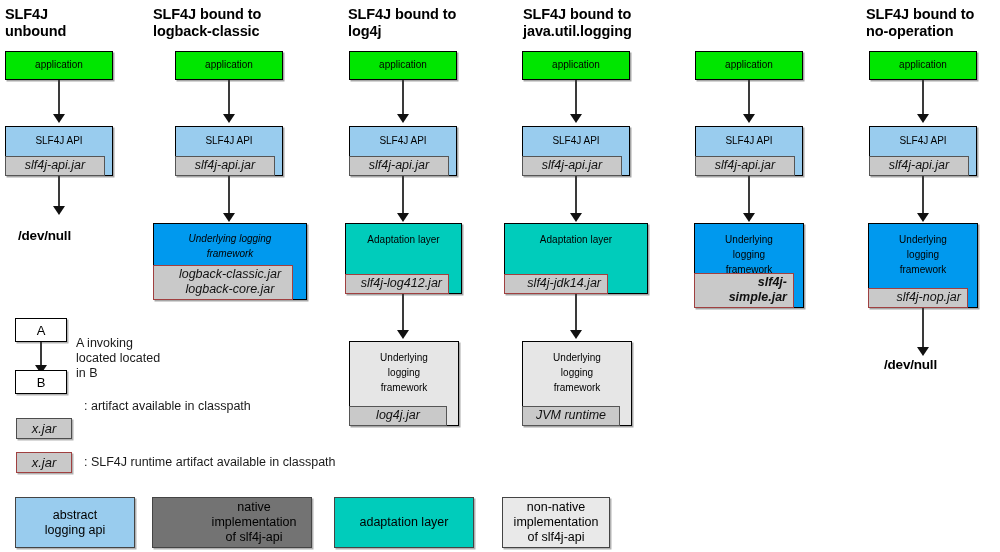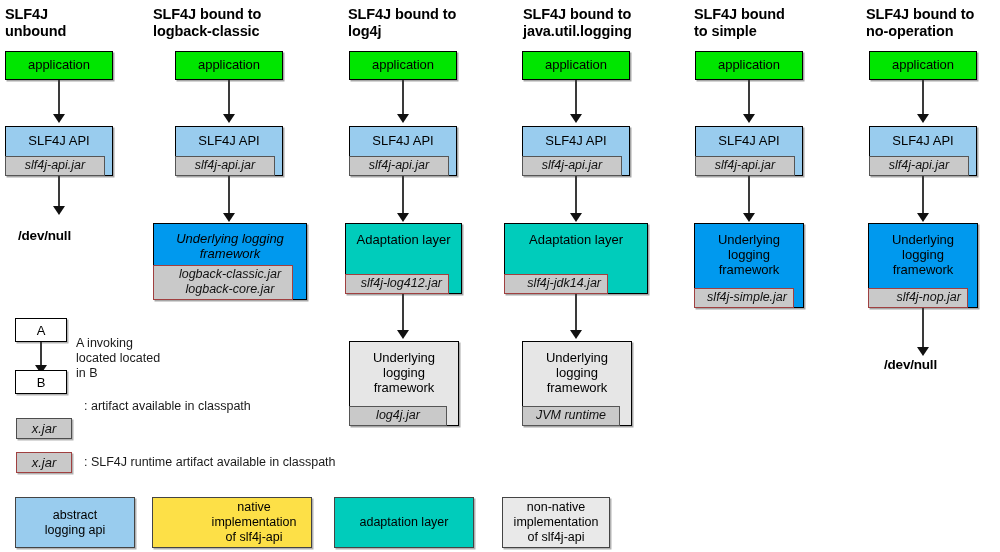--- a/index.html
+++ b/index.html
@@ -33,21 +33,21 @@
   
   .node {
     border: 1px solid #000000;
     box-shadow: 1.5px 1.5px 0 rgba(0,0,0,0.35);
     display: flex;
     flex-direction: column;
     align-items: center;
     justify-content: flex-start;
   }
   .node .node-label {
-    font-size: 13px;
+    font-size: 10px;
     line-height: 15px;
     text-align: center;
     width: 100%;
     color: #000;
     white-space: pre-line;
   }
   .node.app { background: #00e600; }
   .node.api { background: #99ccee; }
   .node.native { background: #0099ee; }
   .node.adapt { background: #00ccbb; }
@@ -122,21 +122,21 @@
     border: 1px solid #444;
     box-shadow: 1.5px 1.5px 0 rgba(0,0,0,0.3);
     display: flex; align-items: center; justify-content: center;
     text-align: center;
     font-size: 12.5px;
     line-height: 15px;
     color: #000;
     white-space: pre-line;
   }
   .swatch.api { background: #99ccee; }
-  .swatch.native { background: #fde047; padding-left: 44px; }
+  .swatch.native { background: #737373; padding-left: 44px; }
   .swatch.adapt { background: #00ccbb; }
   .swatch.nonnative { background: #e9e9e9; }
 </style>
 </head>
 <body>
 
 <div id="canvas">
 
   <div class="abs col-title" style="left:5px; top:6px; width:140px;">SLF4J
 unbound</div>
@@ -231,41 +231,39 @@
   <div class="abs arrow-line" style="left:575px; top:294px; height:40px;"></div>
   <div class="abs arrow-head" style="left:570px; top:330px;"></div>
 
   <div class="abs node nonnative" style="left:522px; top:341px; width:110px; height:85px;">
     <div class="node-label" style="margin-top:8px;">Underlying
 logging
 framework</div>
     <div class="jar" style="left:-1px; bottom:-1px; width:98px;">JVM runtime</div>
   </div>
 
-  <div class="abs col-title" style="left:694px; top:6px; width:160px;">SLF4J bound
-to simple</div>
 
   <div class="abs node app" style="left:695px; top:51px; width:108px; height:29px;">
     <div class="node-label" style="margin-top:5px;">application</div>
   </div>
   <div class="abs arrow-line" style="left:748px; top:80px; height:36px;"></div>
   <div class="abs arrow-head" style="left:743px; top:114px;"></div>
 
   <div class="abs node api" style="left:695px; top:126px; width:108px; height:50px;">
     <div class="node-label" style="margin-top:6px;">SLF4J API</div>
     <div class="jar" style="left:-1px; bottom:-1px; width:100px;">slf4j-api.jar</div>
   </div>
   <div class="abs arrow-line" style="left:748px; top:176px; height:40px;"></div>
   <div class="abs arrow-head" style="left:743px; top:213px;"></div>
 
   <div class="abs node native" style="left:694px; top:223px; width:110px; height:85px;">
     <div class="node-label" style="margin-top:8px;">Underlying
 logging
 framework</div>
-    <div class="jar binding" style="left:-1px; bottom:-1px; width:100px;">slf4j-simple.jar</div>
+    <div class="jar binding" style="left:-1px; bottom:-1px; width:100px;font-weight:bold;">slf4j-simple.jar</div>
   </div>
 
   <div class="abs col-title" style="left:866px; top:6px; width:175px;">SLF4J bound to
 no-operation</div>
 
   <div class="abs node app" style="left:869px; top:51px; width:108px; height:29px;">
     <div class="node-label" style="margin-top:5px;">application</div>
   </div>
   <div class="abs arrow-line" style="left:922px; top:80px; height:36px;"></div>
   <div class="abs arrow-head" style="left:917px; top:114px;"></div>

